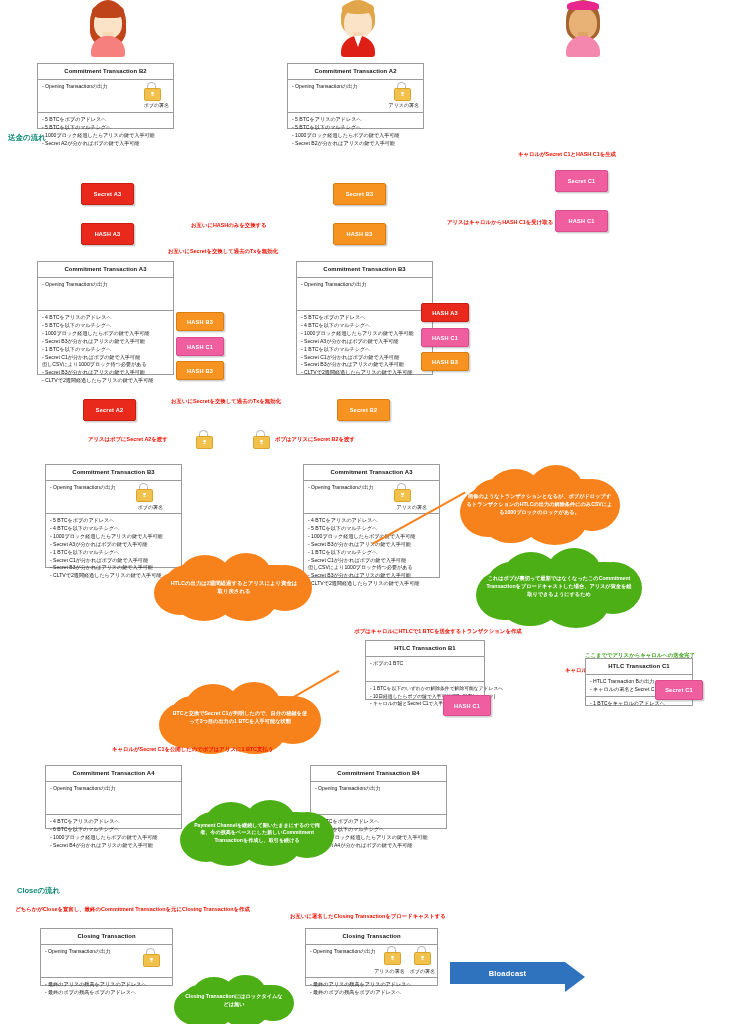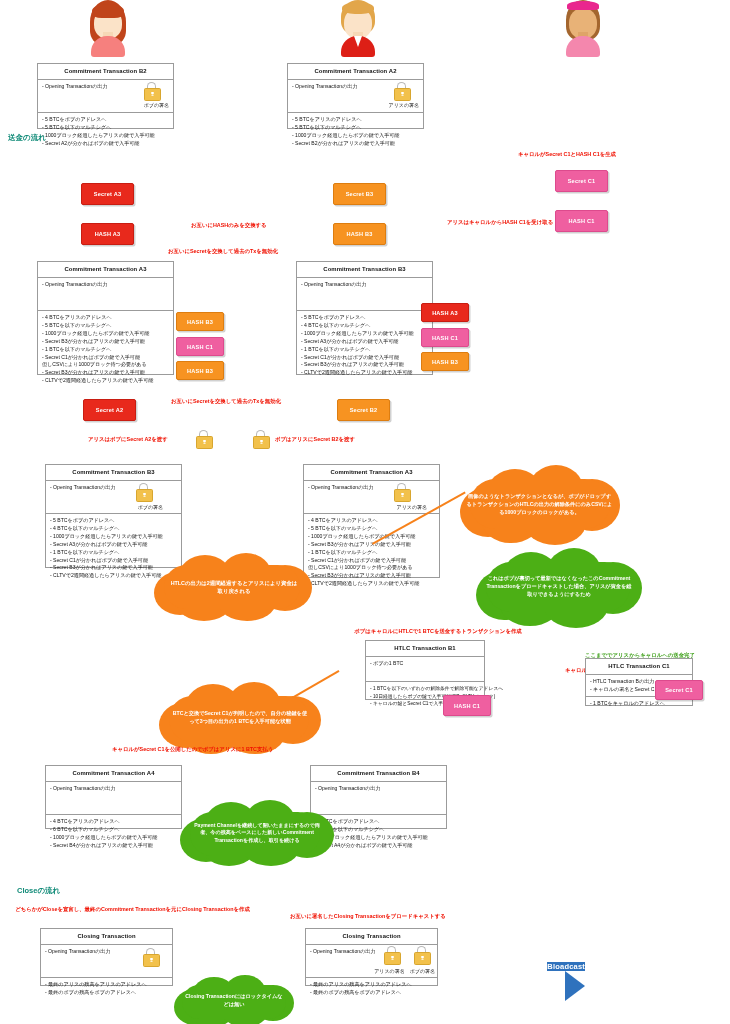--- a/index.html
+++ b/index.html
@@ -79,21 +79,21 @@
   .person{position:absolute;width:56px;height:56px;}
   .hair{position:absolute;border-radius:50% 50% 42% 42%;}
   .face{position:absolute;left:14px;top:8px;width:28px;height:31px;
         background:#fbe3c8;border-radius:48% 48% 46% 46%;}
   .bangs{position:absolute;}
   .body-sh{position:absolute;left:11px;top:36px;width:34px;height:21px;
            border-radius:16px 16px 3px 3px;}
   .neck{position:absolute;left:23px;top:32px;width:10px;height:8px;background:#f6d8b6;}
 
   
-  .bcast{position:absolute;height:16px;display:flex;align-items:flex-end;flex-direction:column;}
+  .bcast{position:absolute;height:16px;display:flex;align-items:flex-start;}
   .bcast .shaft{height:22px;background:#2f72bd;flex:1;display:flex;
                 align-items:center;justify-content:center;
                 color:#fff;font-weight:bold;font-size:7.5px;letter-spacing:.2px;}
   .bcast .head{width:0;height:0;border-top:15px solid transparent;
                border-bottom:15px solid transparent;border-left:20px solid #2f72bd;}
 
   .leader{position:absolute;background:#f7821b;transform-origin:0 0;height:1.6px;}
 </style>
 </head>
 <body>

